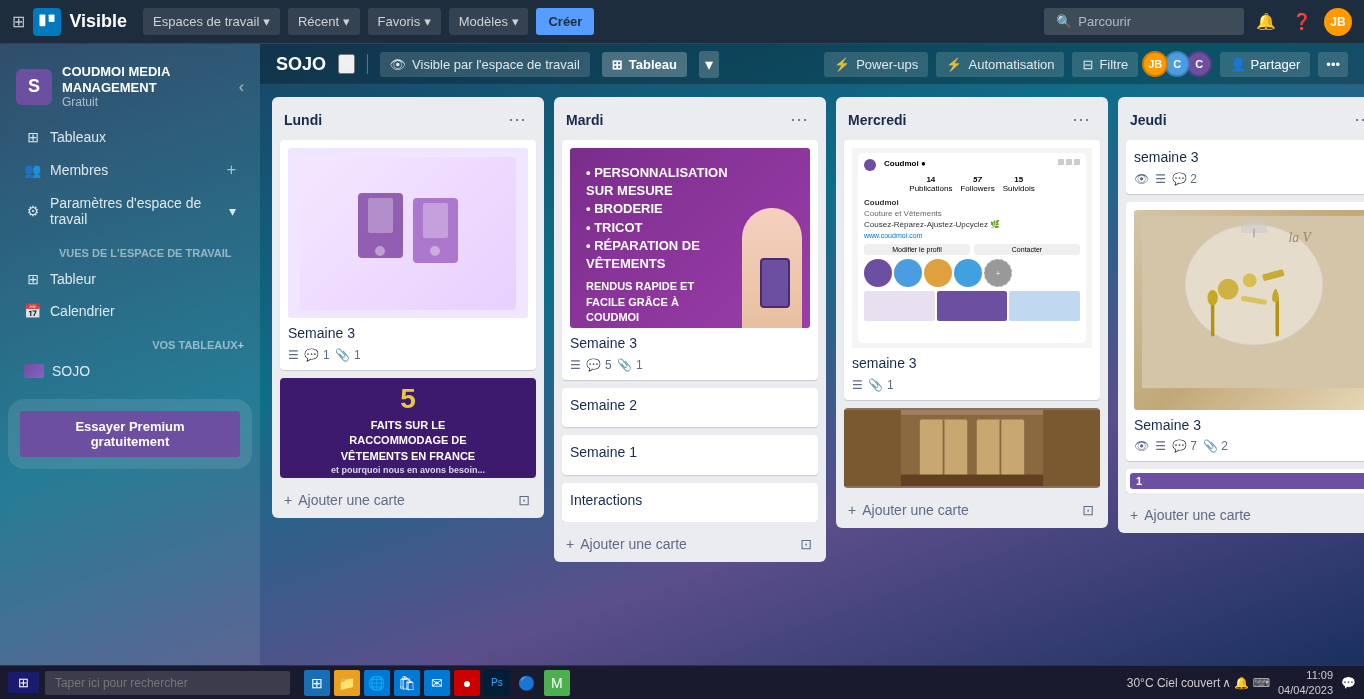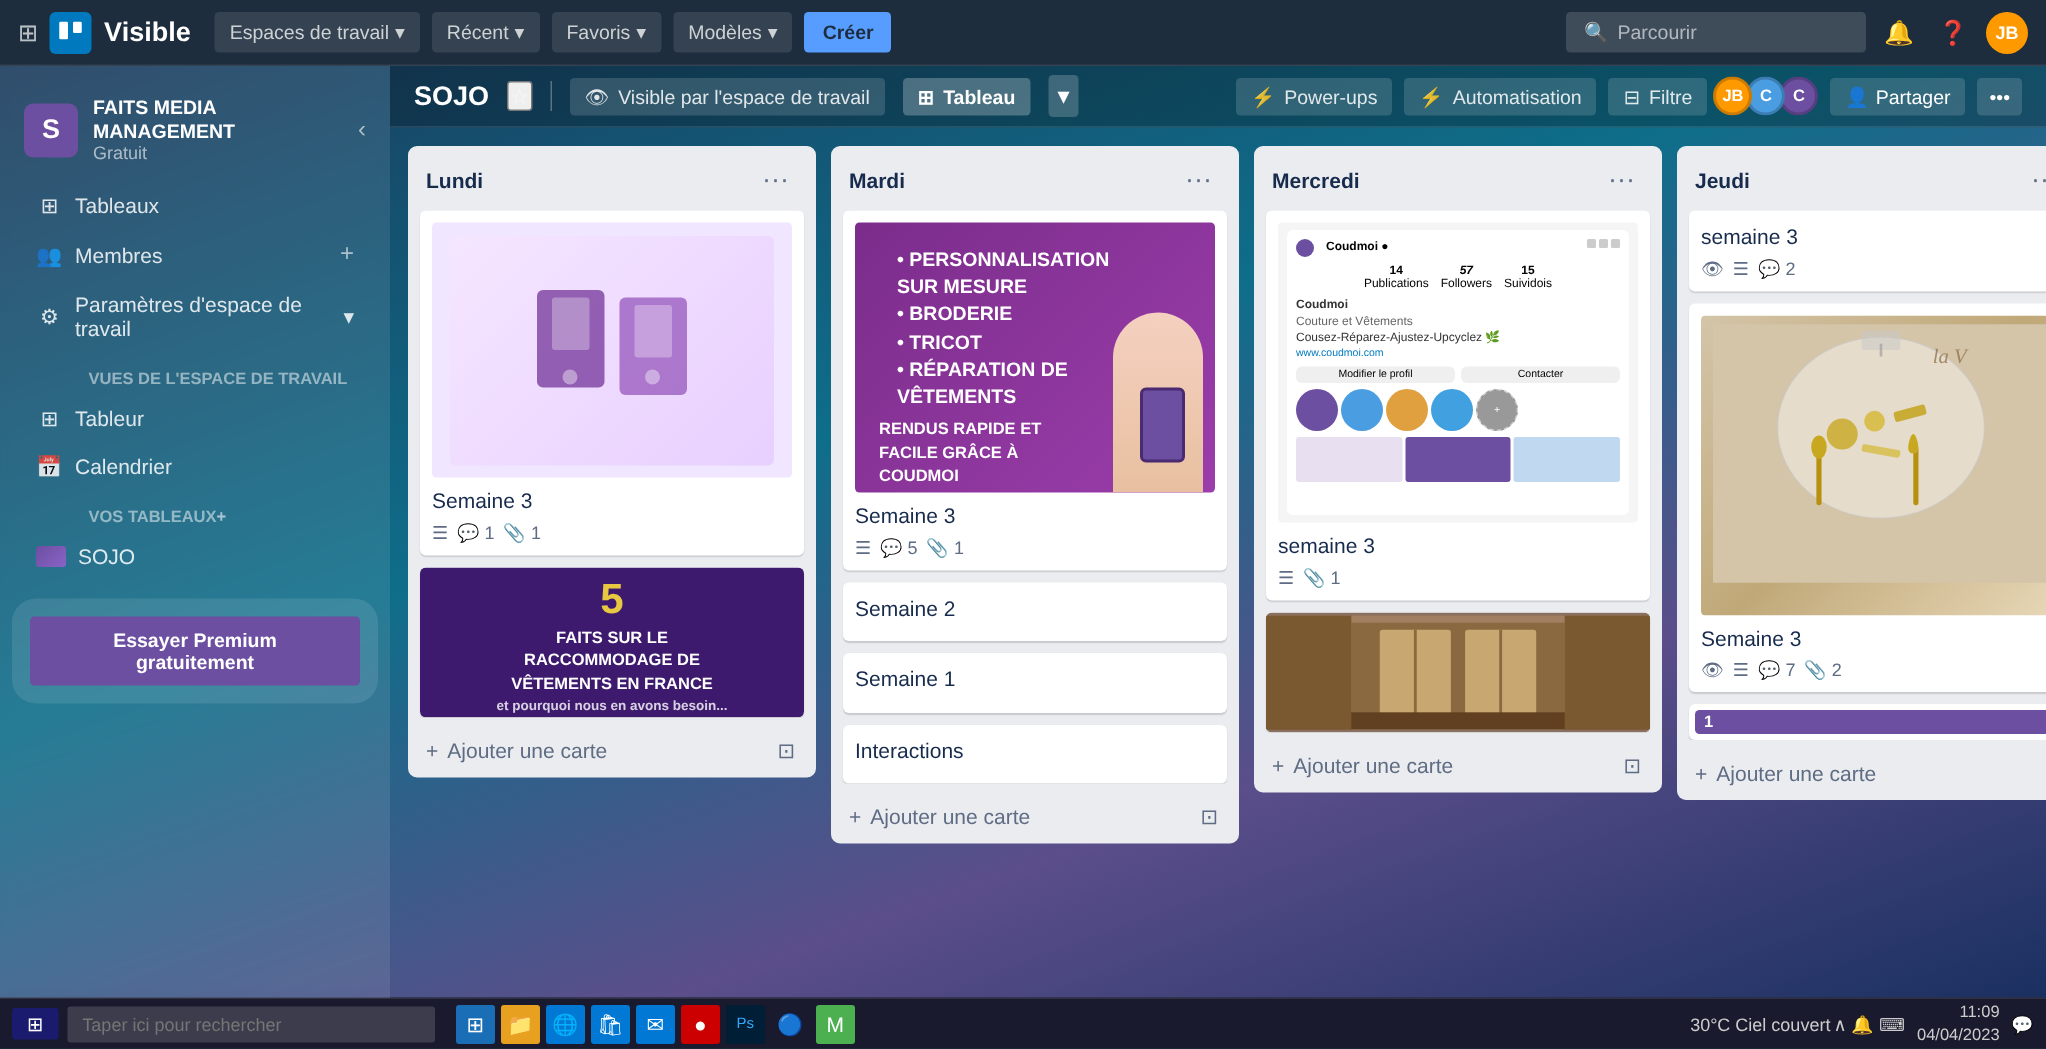--- a/index.html
+++ b/index.html
@@ -92,21 +92,21 @@
     .tb-icon { width: 26px; height: 26px; border-radius: 2px; display: flex; align-items: center; justify-content: center; font-size: 14px; cursor: pointer; }
     .taskbar-right { margin-left: auto; display: flex; align-items: center; gap: 8px; color: #ccc; font-size: 11px; }
     .taskbar-time { text-align: right; line-height: 1.3; }
     .taskbar-sys { display: flex; align-items: center; gap: 2px; font-size: 12px; color: #ccc; }
 
     
     .board-bg { background: linear-gradient(160deg, #1a3a5c 0%, #0e6e8a 40%, #5b4e8a 70%, #1a3060 100%); }
 
     
     .mardi-card-text { color: white; font-weight: bold; font-size: 13px; line-height: 1.4; }
-    .mardi-card-text ul { list-style: none; padding: 0; margin-left: 12px; }
+    .mardi-card-text ul { list-style: none; padding: 0; }
     .mardi-card-text ul li::before { content: '• '; }
     .lundi-img-inner { width: 90%; height: 90%; background: linear-gradient(135deg, #f5e6ff 0%, #e8d0ff 100%); border-radius: 4px; display: flex; align-items: center; justify-content: center; }
     .lundi2-text { color: white; font-size: 11px; font-weight: bold; text-align: center; padding: 8px; line-height: 1.4; }
 
     .jeudi-img-inner { width: 100%; height: 100%; background: linear-gradient(135deg, #d4c5a9 0%, #c0a878 50%, #e8d8b8 100%); display: flex; align-items: flex-end; justify-content: flex-end; padding: 8px; font-size: 20px; }
   </style>
 </head>
 <body>
 
 <nav class="top-nav">
@@ -150,21 +150,21 @@
   <button class="icon-btn">❓</button>
   <div class="avatar" style="background:#f90;">JB</div>
 </nav>
 
 <div class="main-layout board-bg">
 
   <aside class="sidebar">
     <div class="sidebar-workspace">
       <div class="workspace-icon">S</div>
       <div class="workspace-info">
-        <div class="workspace-name" style="white-space:pre-line">FAITS MEDIA
+        <div class="workspace-name" style="white-space:pre-line">COUDMOI MEDIA
 MANAGEMENT</div>
         <div class="workspace-sub">Gratuit</div>
       </div>
       <span class="sidebar-collapse">‹</span>
     </div>
 
     <div class="sidebar-item">
       <span class="si-icon">⊞</span>
       <span class="si-label">Tableaux</span>
     </div>
@@ -182,21 +182,21 @@
     <div class="sidebar-section">Vues de l'espace de travail</div>
     <div class="sidebar-item">
       <span class="si-icon">⊞</span>
       <span class="si-label">Tableur</span>
     </div>
     <div class="sidebar-item">
       <span class="si-icon">📅</span>
       <span class="si-label">Calendrier</span>
     </div>
 
-    <div class="sidebar-section" style="display:flex;align-items:center;justify-content:flex-start;">
+    <div class="sidebar-section" style="display:flex;align-items:center;justify-content:flex-end;">
       <span>Vos tableaux</span>
       <span style="color:rgba(255,255,255,0.6);cursor:pointer;">+</span>
     </div>
     <div class="sidebar-board-item">
       <div class="board-icon"></div>
       <span>SOJO</span>
     </div>
 
     <div class="sidebar-premium">
       <button class="premium-btn" style="white-space:pre-line;">Essayer Premium

